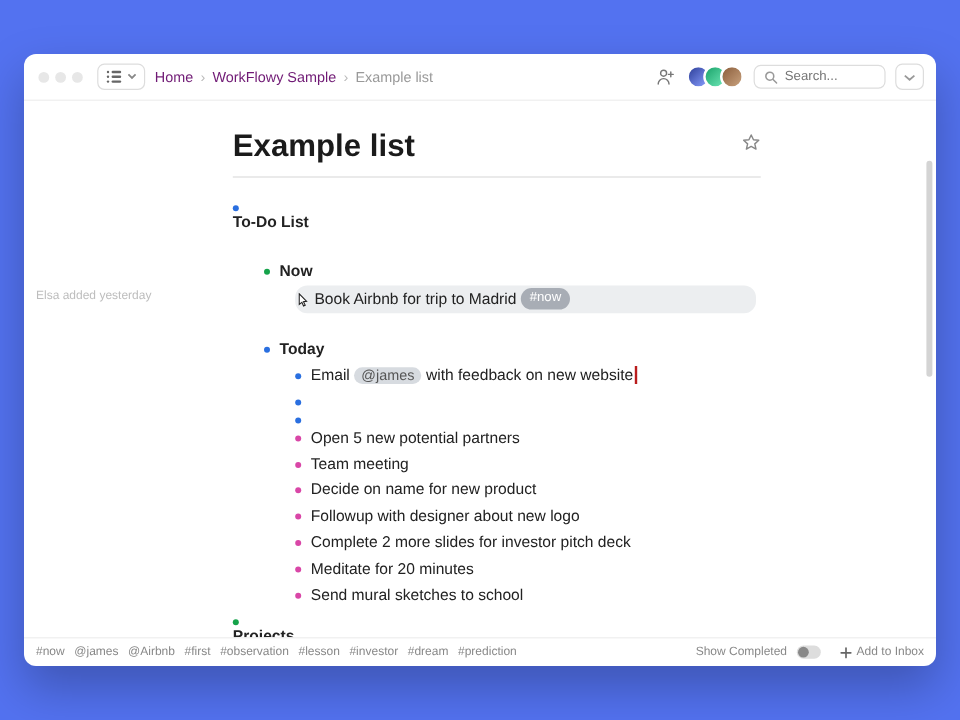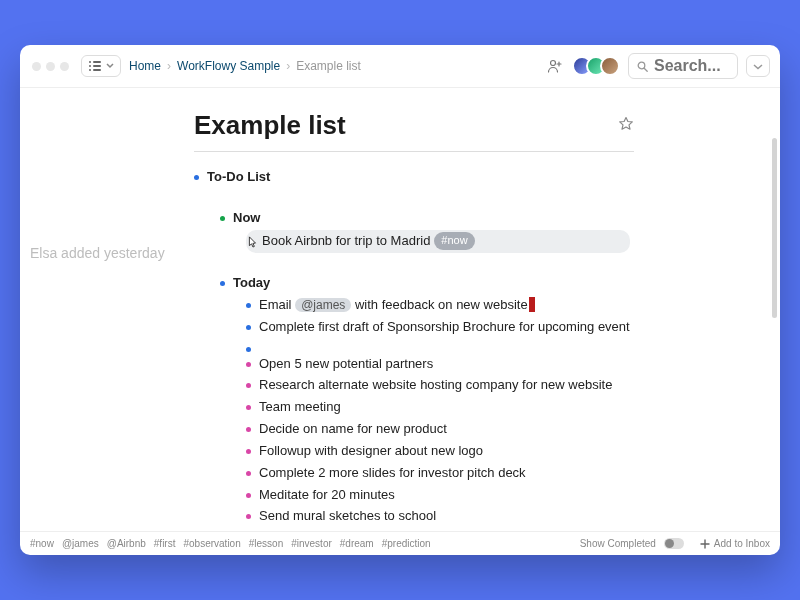--- a/index.html
+++ b/index.html
@@ -10,57 +10,57 @@
     box-shadow: 0 18px 40px rgba(0,0,0,0.25);
     display: flex; flex-direction: column; position: relative; overflow: hidden;
   }
   
   .topbar { display: flex; align-items: center; padding: 8px 10px; border-bottom: 1px solid #eee; gap: 8px; font-size: 12px; color: #666; }
   .traffic { display: flex; gap: 5px; padding: 0 4px 0 2px; }
   .tl { width: 9px; height: 9px; border-radius: 50%; background: #e7e7e7; }
   .viewbtn { border: 1px solid #ddd; border-radius: 6px; padding: 4px 6px; display: flex; align-items: center; gap: 4px; color: #555; }
   .viewbtn svg { display: block; }
   .crumbs { display: flex; align-items: center; gap: 6px; }
-  .crumb { color: #0c4a6e; cursor: pointer; }
+  .crumb { color: #701a75; cursor: pointer; }
   .crumb.dim { color: #999; }
   .chev { color: #bbb; }
   .tb-spacer { flex: 1; }
   .addperson { width: 18px; height: 18px; display: flex; align-items: center; justify-content: center; color: #666; }
   .avatars { display: flex; }
   .avatar { width: 20px; height: 20px; border-radius: 50%; border: 2px solid #fff; margin-left: -6px; }
   .avatar:first-child { margin-left: 0; }
   .av1 { background: linear-gradient(135deg,#2d3e99,#8aa0ff); }
   .av2 { background: linear-gradient(135deg,#1aa36a,#6ee7b7); }
   .av3 { background: linear-gradient(135deg,#8b5e3c,#c9a27e); }
   .search { display: flex; align-items: center; gap: 6px; border: 1px solid #ddd; border-radius: 6px; padding: 3px 8px; width: 110px; color: #999; }
-  .search input { border: none; outline: none; width: 70px; font-size: 16px; color: #666; background: transparent; font-weight: bold; }
+  .search input { border: none; outline: none; width: 70px; font-size: 11px; color: #666; background: transparent; }
   .caretbox { border: 1px solid #ddd; border-radius: 6px; padding: 3px 6px; color: #888; }
   
   .body { flex: 1; overflow: hidden; position: relative; }
   .scroll { position: absolute; inset: 0; overflow: hidden; }
   .content { padding: 22px 0 0 0; }
   .titlewrap { margin: 0 146px 0 174px; border-bottom: 1px solid #ddd; padding-bottom: 10px; display: flex; align-items: center; }
   h1 { font-size: 26px; font-weight: 800; color: #1b1b1b; flex: 1; }
   .star { color: #888; }
   .outline { margin-top: 14px; font-size: 13px; color: #222; }
   .row { display: flex; align-items: flex-start; padding: 1.5px 0; line-height: 1.45; }
   .bullet { width: 5px; height: 5px; border-radius: 50%; margin: 7px 8px 0 0; flex-shrink: 0; }
   .b-blue { background: #2a6fe0; }
   .b-green { background: #15a34a; }
   .b-mag { background: #d946a7; }
-  .lvl0 { margin-left: 174px; }
+  .lvl0 { margin-left: 174px; flex-direction: column; }
   .lvl1 { margin-left: 200px; margin-top: 20px; }
   .lvl2 { margin-left: 226px; }
   .bold { font-weight: 700; }
   .hl { background: #eceef0; border-radius: 10px; padding: 2px 5px 2px 0; margin-right: 150px; position: relative; }
-  .sidenote { position: absolute; left: 10px; top: 79px; font-size: 14px; color: #bdbdbd; }
+  .sidenote { position: absolute; left: 10px; top: 79px; font-size: 10px; color: #bdbdbd; }
   .cursor-icon { width: 12px; height: 14px; margin: 4px 4px 0 0; flex-shrink:0; }
   .tag { background: #a8adb5; color: #fff; border-radius: 10px; padding: 1px 7px; font-size: 11px; margin-left: 4px; }
   .mention { background: #d7dbe0; color: #555; border-radius: 10px; padding: 0 6px; font-size: 12px; }
-  .caret { border-right: 6px solid #b91c1c; padding-right: 1px; }
+  .caret { border-right: 2px solid #b91c1c; padding-right: 1px; }
   .fakescroll { position: absolute; right: 3px; top: 50px; width: 5px; height: 180px; background: #d4d4d4; border-radius: 3px; }
   
   .bottombar { border-top: 1px solid #eee; padding: 6px 10px; display: flex; align-items: center; font-size: 10px; color: #888; gap: 4px; }
   .bottombar .tags { display: flex; gap: 8px; flex-wrap: wrap; }
   .bottombar .sp { flex: 1; }
   .toggle { width: 20px; height: 11px; background: #ddd; border-radius: 6px; position: relative; margin-left: 4px; }
   .toggle::after { content: ""; position: absolute; width: 9px; height: 9px; background: #888; border-radius: 50%; top: 1px; left: 1px; }
   .addinbox { display: flex; align-items: center; gap: 4px; margin-left: 12px; }
 </style>
 </head>
@@ -161,33 +161,28 @@
           <div class="row lvl2">
               <span class="bullet b-blue"></span>
             <span>
               <span>Email</span>
               <span class="mention">@james</span>
               <span class="caret"> with feedback on new website</span>
             </span>
           </div>
           <div class="row lvl2">
               <span class="bullet b-blue"></span>
-              <span>Complete first draft of Sponsorship Brochure for upcoming event</span>
             </div>
           <div class="row lvl2">
               <span class="bullet b-blue"></span>
             </div>
 
           <div class="row lvl2">
               <span class="bullet b-mag"></span>
               <span>Open 5 new potential partners</span>
-            </div>
-          <div class="row lvl2">
-              <span class="bullet b-mag"></span>
-              <span>Research alternate website hosting company for new website</span>
             </div>
           <div class="row lvl2">
               <span class="bullet b-mag"></span>
               <span>Team meeting</span>
             </div>
           <div class="row lvl2">
               <span class="bullet b-mag"></span>
               <span>Decide on name for new product</span>
             </div>
           <div class="row lvl2">

